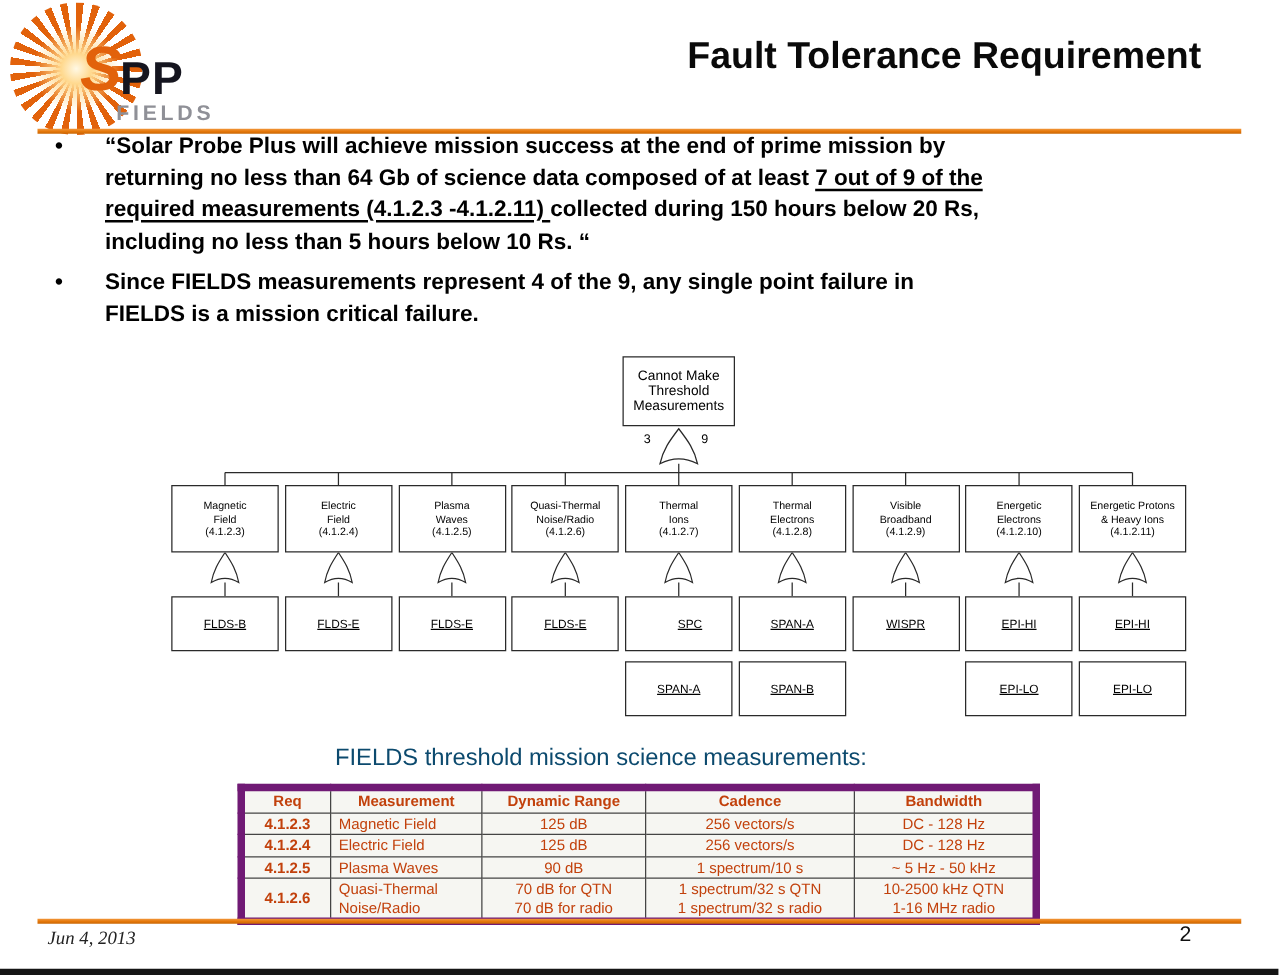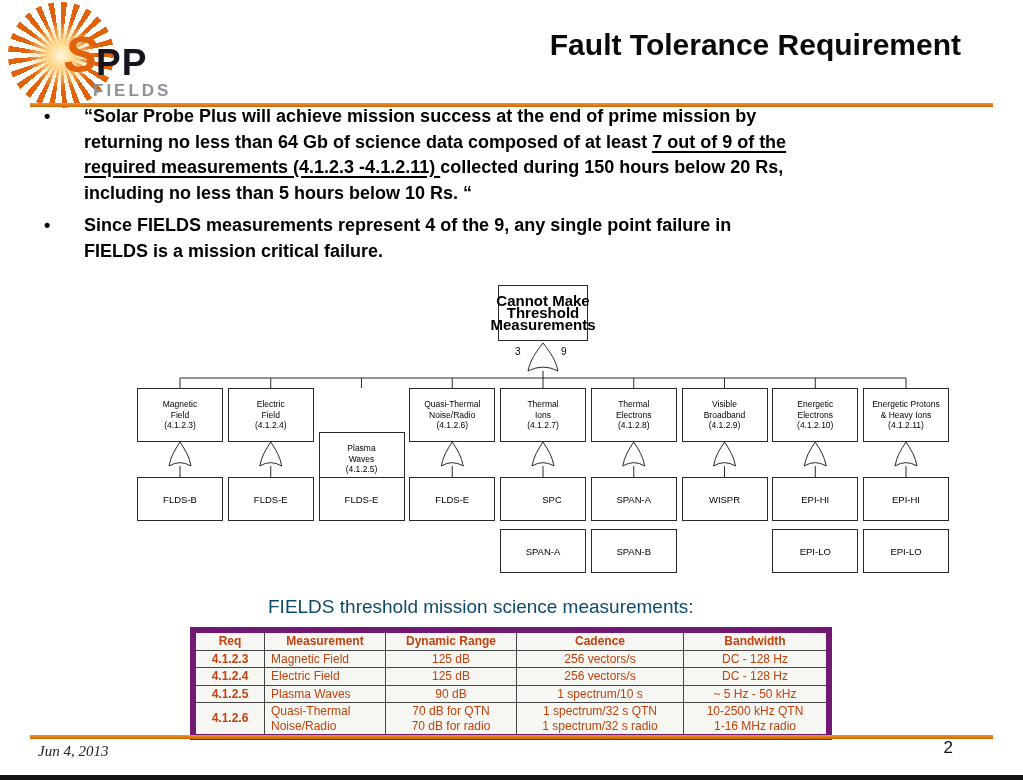--- a/index.html
+++ b/index.html
@@ -33,23 +33,23 @@
   .u{text-decoration:underline;text-decoration-thickness:2px;text-underline-offset:3px;}
 
   
   .tree{position:absolute;left:0;top:282px;width:1023px;height:300px;}
   .tree svg{position:absolute;left:0;top:0;}
   .tline{stroke:#2a2a2a;stroke-width:1;}
   .gate{fill:#ffffff;stroke:#2a2a2a;stroke-width:1;}
   .tnode{position:absolute;box-sizing:border-box;border:1px solid #2a2a2a;background:#fff;
          display:flex;align-items:center;justify-content:center;text-align:center;
          white-space:pre-line;}
-  .tnode.root{font-size:15px;line-height:12px;font-weight:bold;}
+  .tnode.root{font-size:11px;line-height:12px;}
   .tnode.req{font-size:8.5px;line-height:10.5px;}
-  .tnode.inst{font-size:9.5px;}
+  .tnode.inst{font-size:9.5px;text-decoration:underline;}
   .gnum{position:absolute;font-size:10px;}
 
   
   .caption{position:absolute;left:268px;top:596px;font-size:19px;color:#0c4a6e;}
   .mtable{position:absolute;left:190px;top:627px;border-collapse:collapse;background:#f6f6f2;
           font-size:12px;color:#c2410c;border:6px solid #701a75;}
   .mtable th,.mtable td{border:1px solid #444;padding:1px 6px;text-align:center;
                         white-space:pre-line;line-height:14.5px;}
   .mtable th{font-weight:bold;}
   .mtable td.c-meas{text-align:left;}
@@ -130,21 +130,21 @@
         <span class="gnum" style="left: 515px; top: 64px;">3</span>
         <span class="gnum" style="left: 561px; top: 64px;">9</span>
         <div class="tnode req" style="left: 137px; top: 106px; width: 86px; height: 54px;">Magnetic
 Field
 (4.1.2.3)</div>
         <div class="tnode inst" style="left: 137px; top: 195px; width: 86px; height: 44px;">FLDS-B</div>
         <div class="tnode req" style="left: 227.75px; top: 106px; width: 86px; height: 54px;">Electric
 Field
 (4.1.2.4)</div>
         <div class="tnode inst" style="left: 227.75px; top: 195px; width: 86px; height: 44px;">FLDS-E</div>
-        <div class="tnode req" style="left: 318.5px; top: 106px; width: 86px; height: 54px; margin-top: 44px;">Plasma
+        <div class="tnode req" style="left: 318.5px; top: 106px; width: 86px; height: 54px;">Plasma
 Waves
 (4.1.2.5)</div>
         <div class="tnode inst" style="left: 318.5px; top: 195px; width: 86px; height: 44px;">FLDS-E</div>
         <div class="tnode req" style="left: 409.25px; top: 106px; width: 86px; height: 54px;">Quasi-Thermal
 Noise/Radio
 (4.1.2.6)</div>
         <div class="tnode inst" style="left: 409.25px; top: 195px; width: 86px; height: 44px;">FLDS-E</div>
         <div class="tnode req" style="left: 500px; top: 106px; width: 86px; height: 54px;">Thermal
 Ions
 (4.1.2.7)</div>

